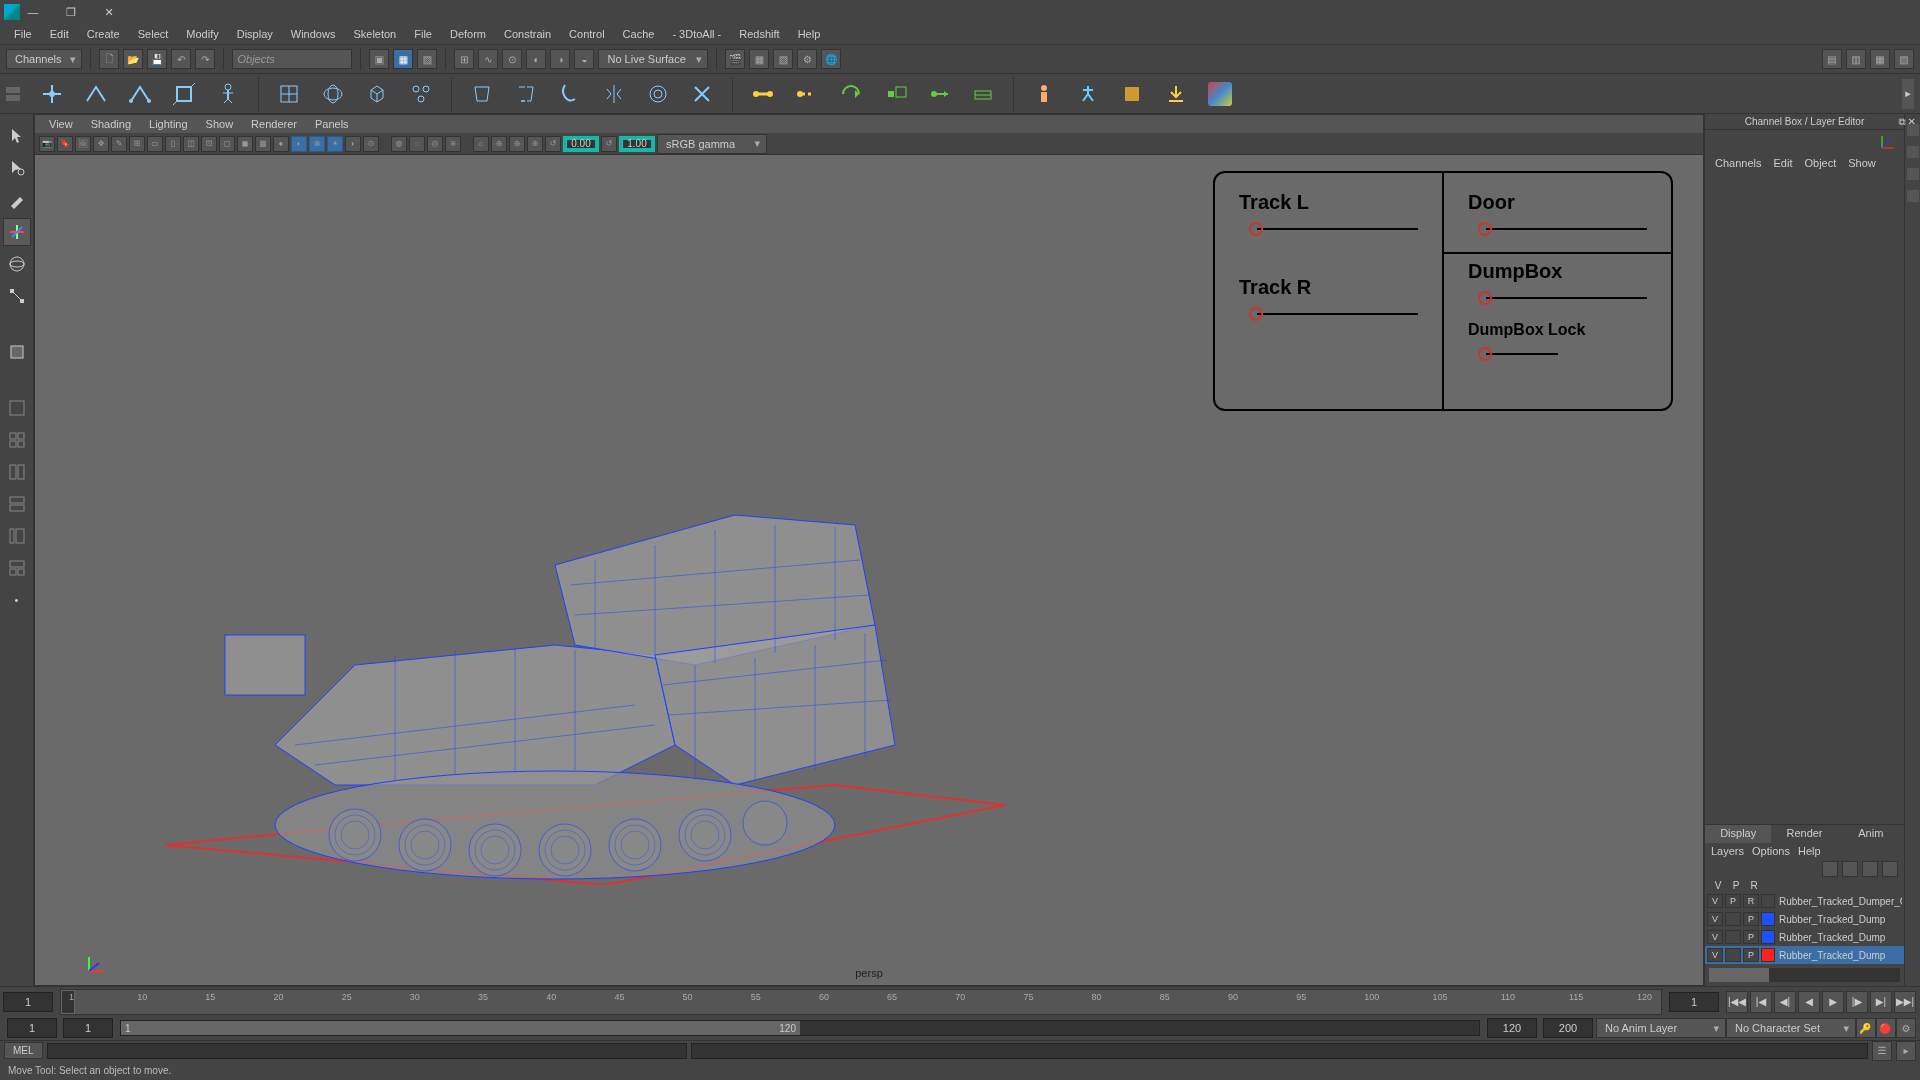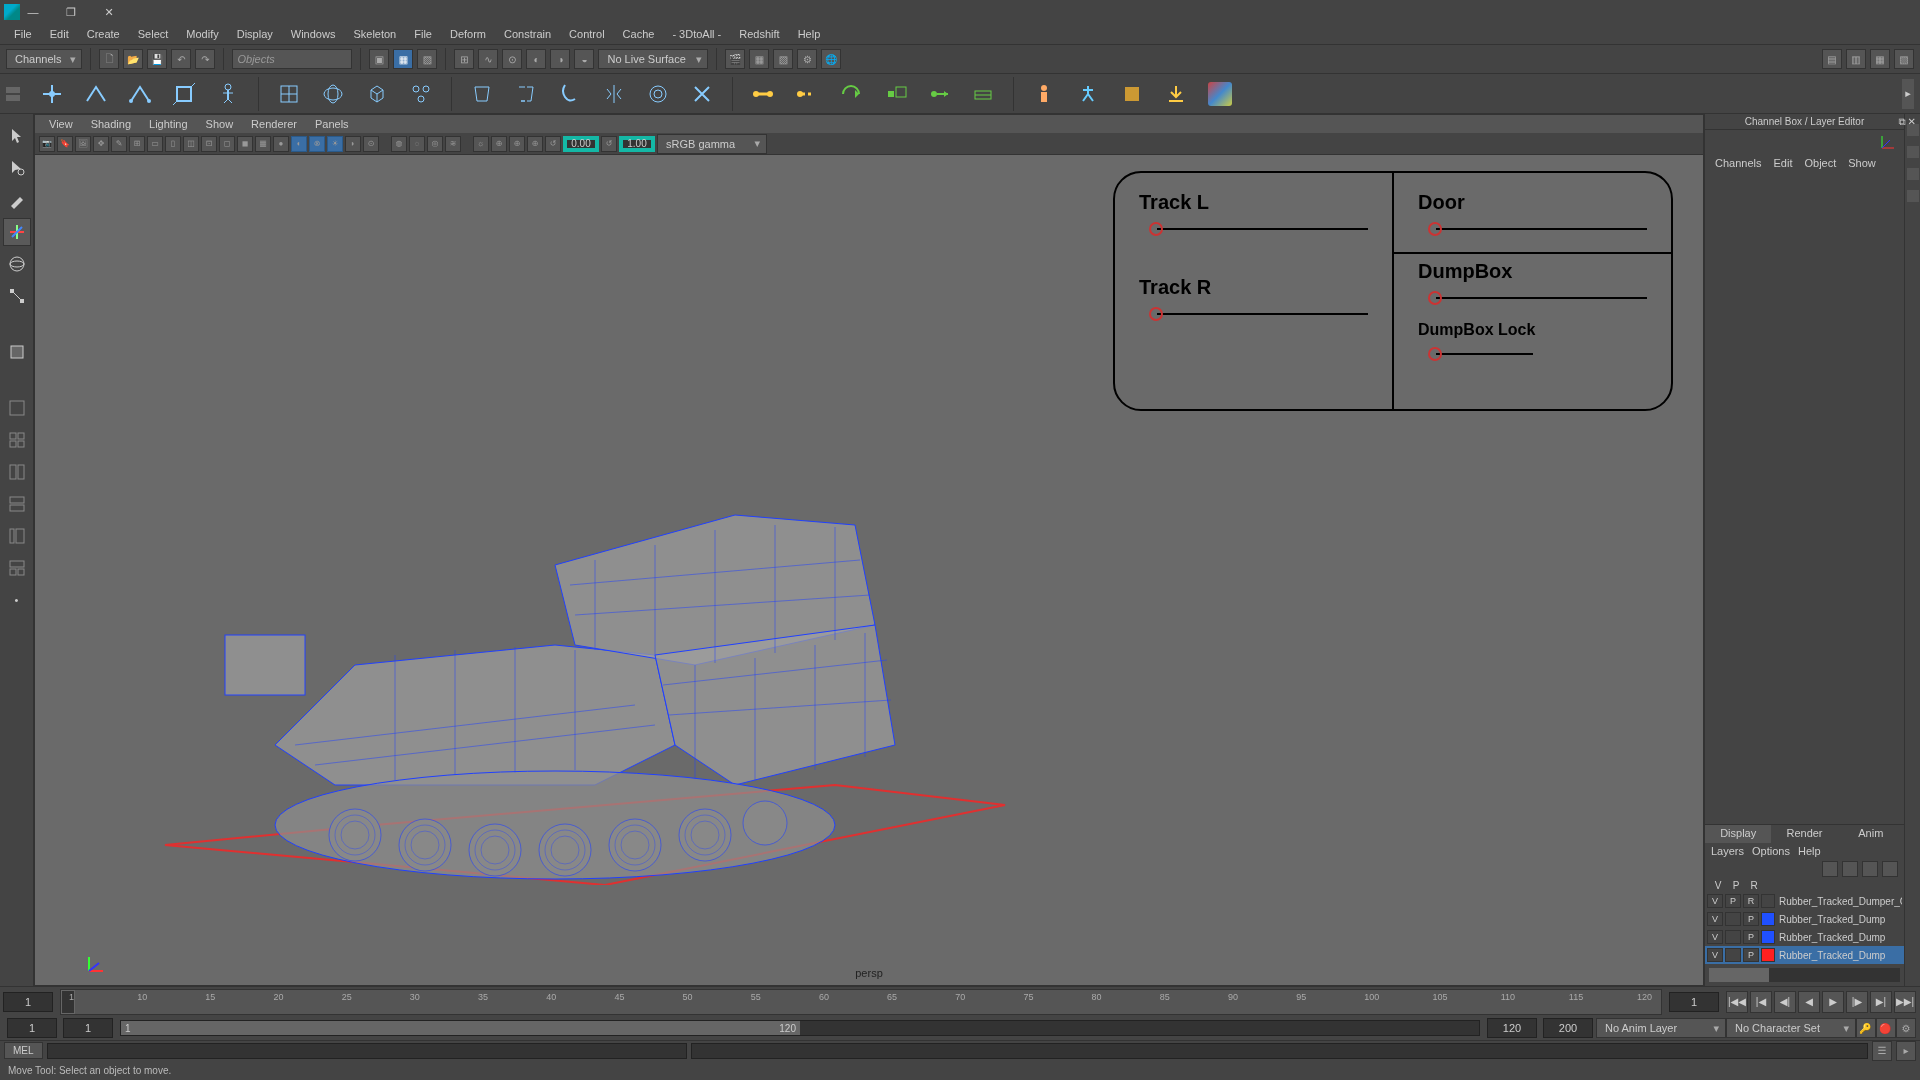--- a/index.html
+++ b/index.html
@@ -31,21 +31,21 @@
 .vp-menubar{height:18px;background:#555;display:flex;align-items:center;padding:0 6px;gap:2px;font-size:11px}
 .vp-menubar span{padding:1px 8px;cursor:pointer}
 .vp-toolbar{height:22px;background:#444;border-bottom:1px solid #333;display:flex;align-items:center;padding:0 4px;gap:2px}
 .vp-mini{width:16px;height:16px;background:#555;border:1px solid #333;cursor:pointer;font-size:8px;display:flex;align-items:center;justify-content:center;color:#999}
 .vp-mini.blue{background:#3a6ea5;border-color:#2a5a8a}
 .numfield{width:36px;height:16px;background:#333;border:4px solid #14b8a6;color:#ccc;font-size:10px;text-align:center;display:flex;align-items:center;justify-content:center}
 .wide-dd{min-width:110px}
 .viewport{flex:1;background:#6a6a6a;position:relative;overflow:hidden}
 .persp-label{position:absolute;left:50%;transform:translateX(-50%);bottom:6px;font-size:11px;color:#222}
 .axis-gizmo{position:absolute;left:50px;bottom:10px;width:24px;height:24px}
-.ctrl-panel{position:absolute;right:30px;top:16px;width:560px;height:240px;border:2px solid #000;border-radius:28px;display:flex}
+.ctrl-panel{position:absolute;right:30px;top:16px;width:460px;height:240px;border:2px solid #000;border-radius:12px;display:flex}
 .ctrl-half{flex:1;padding:18px 24px}
 .ctrl-half.left{border-right:2px solid #000}
 .ctrl-label{font-size:20px;font-weight:bold;color:#000;font-family:Arial}
 .ctrl-slider{margin-top:8px;margin-bottom:16px;position:relative;height:14px}
 .ctrl-line{position:absolute;top:6px;left:18px;right:0;height:2px;background:#000}
 .ctrl-dot{position:absolute;top:0;left:10px;width:14px;height:14px;border:2px solid #c33;border-radius:50%;background:transparent}
 .ctrl-subsep{height:2px;background:#000;margin:6px -24px}
 .vehicle-svg{position:absolute;left:100px;top:230px;width:920px;height:500px}
 .right-panel{width:200px;background:#444;border-left:1px solid #333;display:flex;flex-direction:column}
 .rp-title{height:16px;background:#444;font-size:10px;text-align:center;color:#ccc;display:flex;align-items:center;justify-content:center;border-bottom:1px solid #333}

